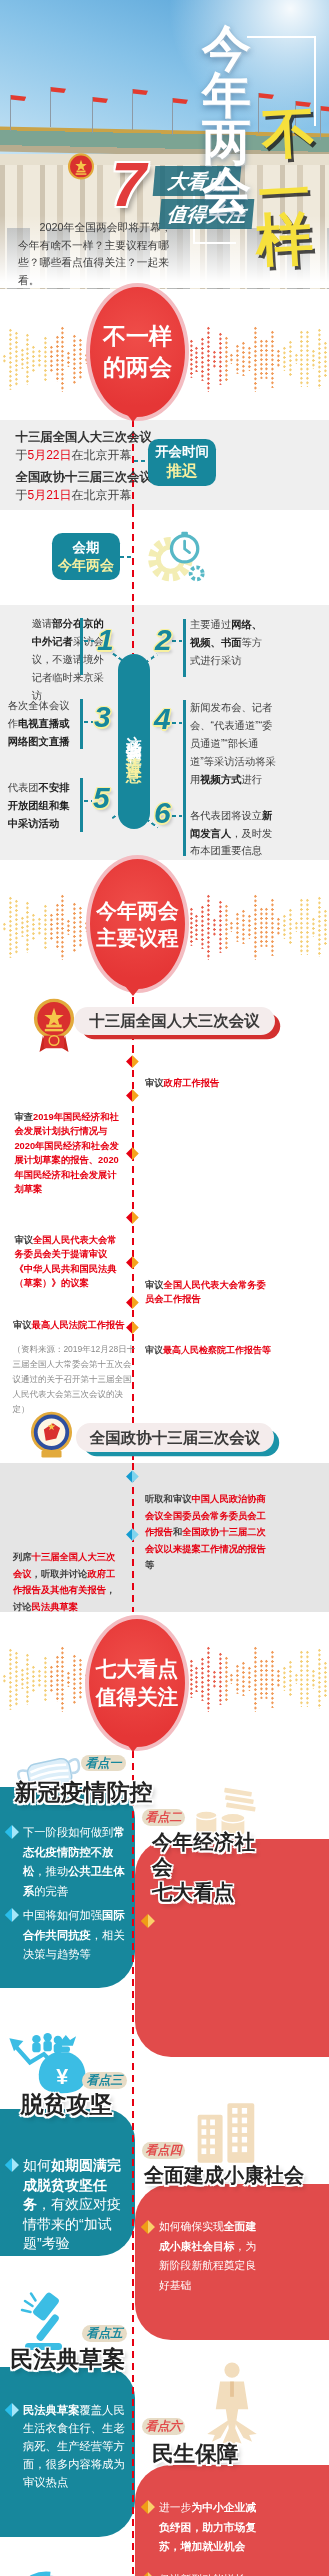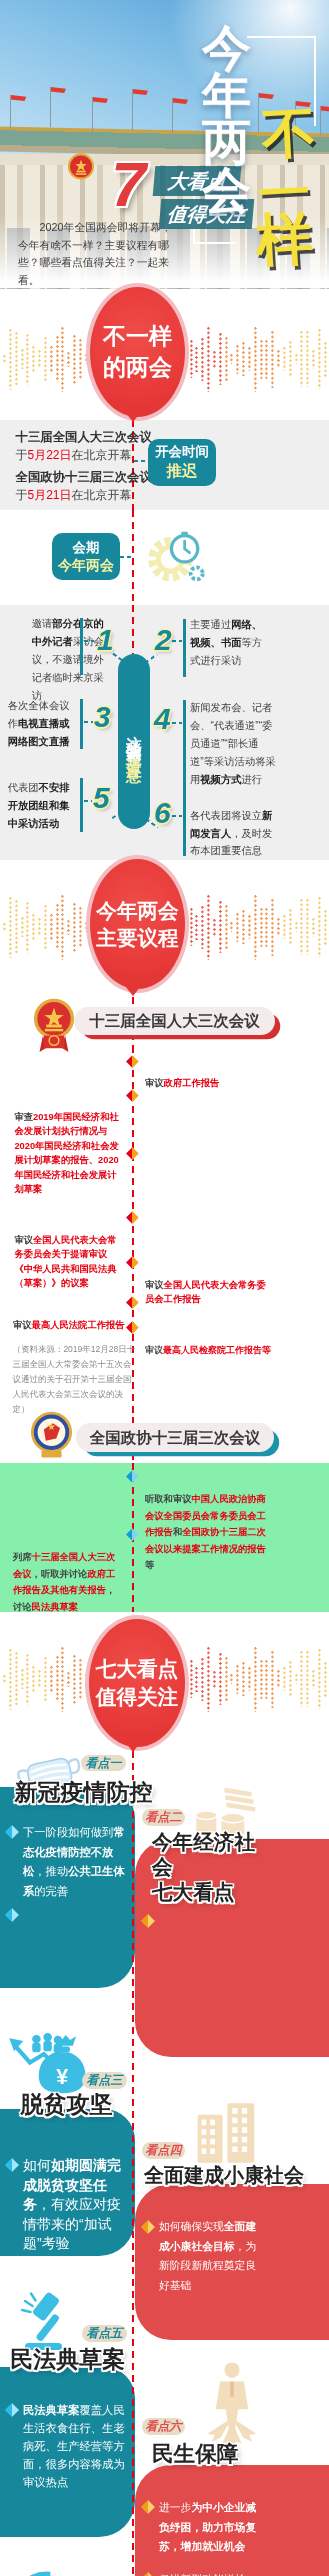--- a/index.html
+++ b/index.html
@@ -372,21 +372,21 @@
     <div class="ribbon-pill" style="left:76px;top:6.2px;width:198px;height:29px;line-height:29px;box-shadow:6.2px 5.2px 0 -1px #1b93a8;">全国政协十三届三次会议</div>
     <svg class="abs" style="left:30px;top:-7.7px;z-index:4;" width="43" height="58" viewBox="0 0 90 120">
       <circle cx="45" cy="48" r="40" fill="#2e4f9e" stroke="#e2aa3c" stroke-width="6"></circle>
       <circle cx="45" cy="48" r="29" fill="#fdf6e3"></circle>
       <path d="M29 42 l19 -13 15 10 -8 22 -22 5 z" fill="#d9302e"></path>
       <polygon points="45,28 47,34 53,34 48,38 50,44 45,40 40,44 42,38 37,34 43,34" fill="#f5c64a"></polygon>
       <rect x="24" y="86" width="42" height="15" rx="3" fill="#e2aa3c"></rect>
     </svg>
   </div>
 
-  <div class="sec" style="height:149px;background:#86efac;">
+  <div class="sec" style="height:149px;background:#e5e5e5;">
     <div class="vline" style="top:0;height:149px;"></div>
     <div class="diamond d-cyan" style="left:128px;top:9.3px;width:8.8px;height:8.8px;"></div>
     <div class="agitem" style="left:145px;top:4.1px;width:121px;line-height:16.5px;"><span class="dk">听取和审议</span><span class="rd">中国人民政治协商会议全国委员会常务委员会工作报告</span><span class="dk">和</span><span class="rd">全国政协十三届二次会议以来提案工作情况的报告</span><span class="dk">等</span></div>
     <div class="diamond d-cyan" style="left:128px;top:67px;width:8.8px;height:8.8px;"></div>
     <div class="agitem" style="left:13px;top:62px;width:111px;line-height:16.5px;"><span class="dk">列席</span><span class="rd">十三届全国人大三次会议</span><span class="dk">，听取并讨论</span><span class="rd">政府工作报告及其他有关报告</span><span class="dk">，讨论</span><span class="rd">民法典草案</span></div>
   </div>
 
   <div class="sec" style="height:134px;background:#fff;">
     <div class="wave-row" style="top:28px;height:77px;">
         <i style="height: 8.2px; background-image: radial-gradient(circle at 1.5px 2.3px, rgb(244, 207, 120) 1.2px, transparent 1.4px);"></i>
@@ -462,20 +462,21 @@
         <path d="M34 44 Q70 36 106 44 M32 56 Q70 48 108 56 M34 68 Q70 60 106 68" stroke="#ffffff" stroke-width="5" fill="none"></path>
         <path d="M28 40 Q6 30 10 52 Q12 66 28 62 M112 40 Q134 30 130 52 Q128 66 112 62" fill="none" stroke="#bcd9ec" stroke-width="5"></path>
       </g>
     </svg>
     <div class="pbadge t" style="left:81px;top:8.8px;width:45px;">看点一</div>
     <div class="ptitle" style="left:14.4px;top:31px;font-size:23px;">新冠疫情防控</div>
     <div class="pblock-teal" style="top:41px;height:201px;"></div>
     <div class="diamond d-lcyan" style="left:7.2px;top:81px;width:9.8px;height:9.8px;"></div>
     <div class="pbullet" style="left:23px;top:77px;width:107px;font-size:11.3px;"><span>下一阶段如何做到</span><span class="b">常态化疫情防控不放松</span><span>，推动</span><span class="b">公共卫生体系</span><span>的完善</span></div>
     <div class="diamond d-lcyan" style="left:7.2px;top:164px;width:9.8px;height:9.8px;"></div>
+    <div class="pbullet" style="left:23px;top:160px;width:107px;font-size:11.3px;"><span>中国将如何加强</span><span class="b">国际合作共同抗疫</span><span>，相关决策与趋势等</span></div>
 
     <svg class="picon" style="left:190px;top:40px;" width="70" height="52" viewBox="0 0 150 110">
       <g fill="#f5e2c4" stroke="#fff" stroke-width="3">
         <rect x="72" y="6" width="62" height="13" rx="3" transform="rotate(9 103 12)"></rect>
         <rect x="74" y="22" width="64" height="13" rx="3" transform="rotate(9 106 28)"></rect>
         <rect x="76" y="38" width="66" height="13" rx="3" transform="rotate(9 109 44)"></rect>
         <rect x="12" y="62" width="46" height="40" rx="6"></rect>
           <ellipse cx="35" cy="62" rx="23" ry="9"></ellipse>
         <rect x="66" y="68" width="52" height="36" rx="6"></rect>
           <ellipse cx="92" cy="68" rx="26" ry="10"></ellipse>

